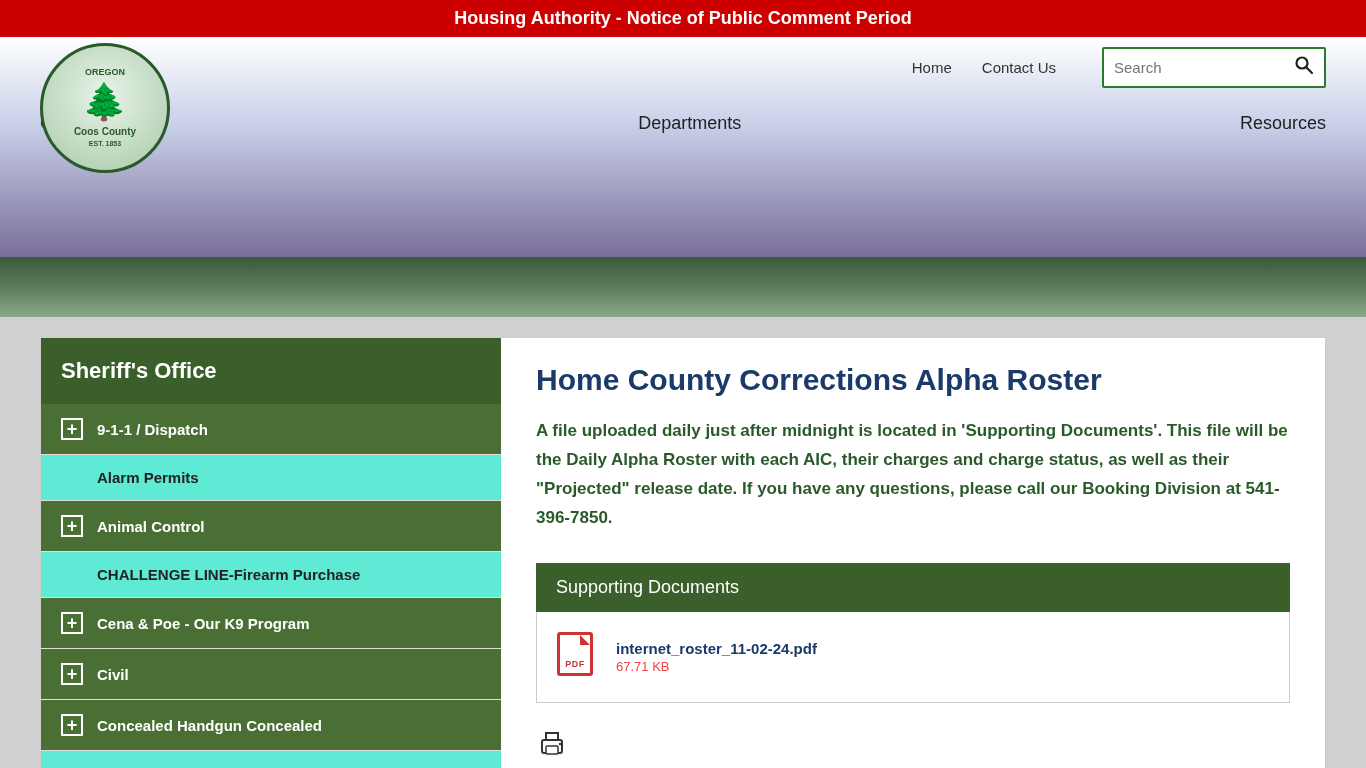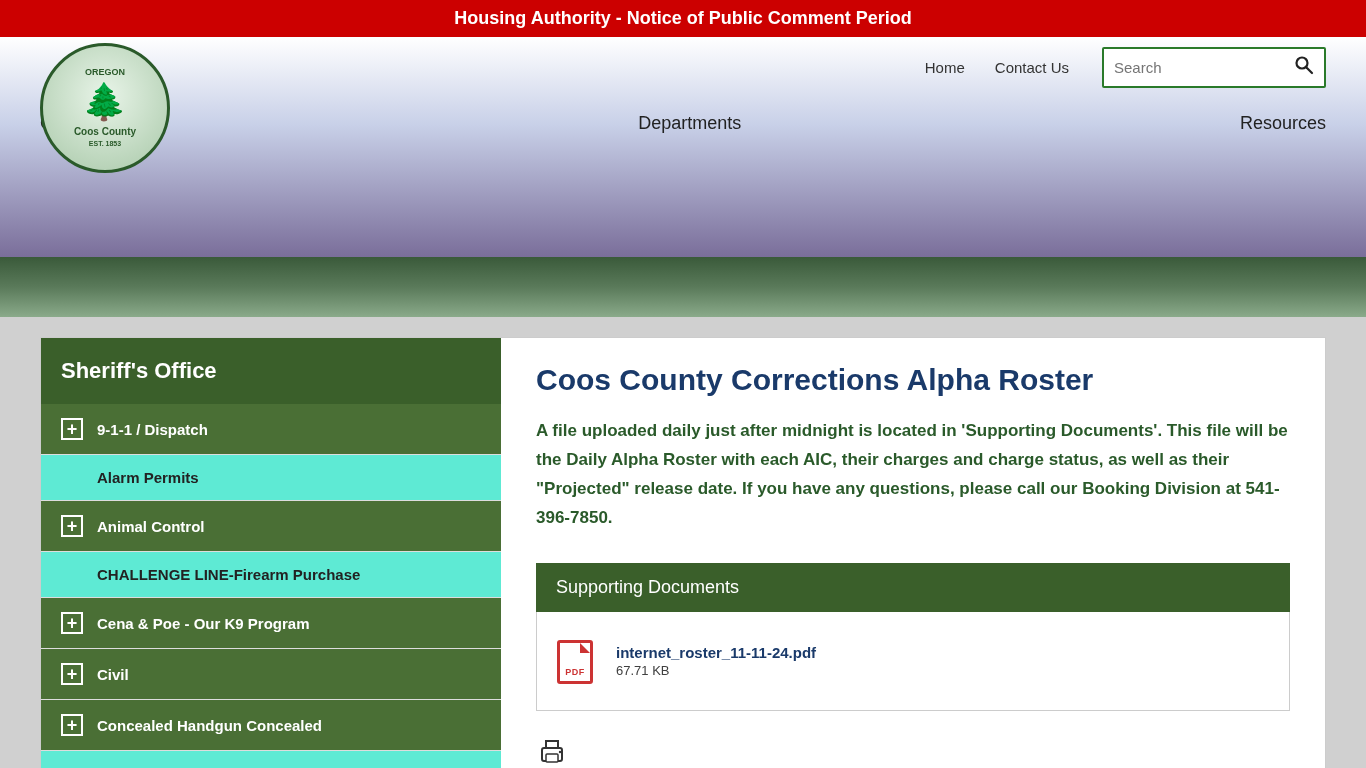--- a/index.html
+++ b/index.html
@@ -19,21 +19,21 @@
     .header {
       background: linear-gradient(to bottom, #ffffff 0%, #c8d0e8 40%, #7a6e9a 100%);
       position: relative;
       padding: 10px 40px 0 40px;
       min-height: 220px;
     }
     .header-top {
       display: flex;
       align-items: center;
       justify-content: flex-end;
-      gap: 33px;
+      gap: 46px;
       padding-bottom: 10px;
     }
     .logo-area {
       position: absolute;
       left: 40px;
       top: 6px;
     }
     .logo-circle {
       width: 130px;
       height: 130px;
@@ -220,21 +220,20 @@
       display: flex;
       align-items: center;
       gap: 15px;
       cursor: pointer;
     }
     .pdf-icon {
       width: 44px;
       height: 50px;
       position: relative;
       flex-shrink: 0;
-      margin-top: 8px;
     }
     .pdf-icon-body {
       width: 36px;
       height: 44px;
       border: 3px solid #cc3333;
       border-radius: 3px;
       position: relative;
       display: flex;
       align-items: flex-end;
       justify-content: center;
@@ -255,21 +254,21 @@
       color: #cc3333;
       letter-spacing: 0.5px;
     }
     .file-info-name {
       font-size: 15px;
       font-weight: bold;
       color: #1a3a6a;
     }
     .file-info-size {
       font-size: 13px;
-      color: #404040;
+      color: #ef4444;
       margin-top: 2px;
     }
 
     .print-icon-area {
       margin-top: 25px;
       cursor: pointer;
     }
     .print-icon {
       font-size: 28px;
       color: #333;
@@ -369,36 +368,36 @@
           <span>Concealed Handgun Concealed</span>
         </a>
       </div>
 
       <a class="sidebar-item-plain" href="#">
         <span>Coos Bay Webcam Monitor: Barview area</span>
       </a>
     </div>
 
     <div class="main-content">
-      <h1 class="page-title">Coos County Corrections Alpha Roster</h1>
+      <h1 class="page-title">Home County Corrections Alpha Roster</h1>
 
       <p class="page-description">A file uploaded daily just after midnight is located in 'Supporting Documents'. This file will be the Daily Alpha Roster with each AIC, their charges and charge status, as well as their "Projected" release date. If you have any questions, please call our Booking Division at 541-396-7850.</p>
 
       <div>
         <div class="supporting-docs-header">Supporting Documents</div>
         <div class="supporting-docs-body">
           <div class="file-item">
             <div class="pdf-icon">
               <div class="pdf-icon-body">
                 <div class="pdf-icon-corner"></div>
                 <span class="pdf-label">PDF</span>
               </div>
             </div>
             <div>
-              <div class="file-info-name">internet_roster_11-11-24.pdf</div>
+              <div class="file-info-name">internet_roster_11-02-24.pdf</div>
               <div class="file-info-size">67.71 KB</div>
             </div>
           </div>
         </div>
       </div>
 
       <div class="print-icon-area">
         <span class="print-icon">
           <svg width="32" height="32" viewBox="0 0 32 32" fill="none" xmlns="http://www.w3.org/2000/svg">
             <rect x="6" y="12" width="20" height="13" rx="2" stroke="#333" stroke-width="2" fill="none"></rect>

